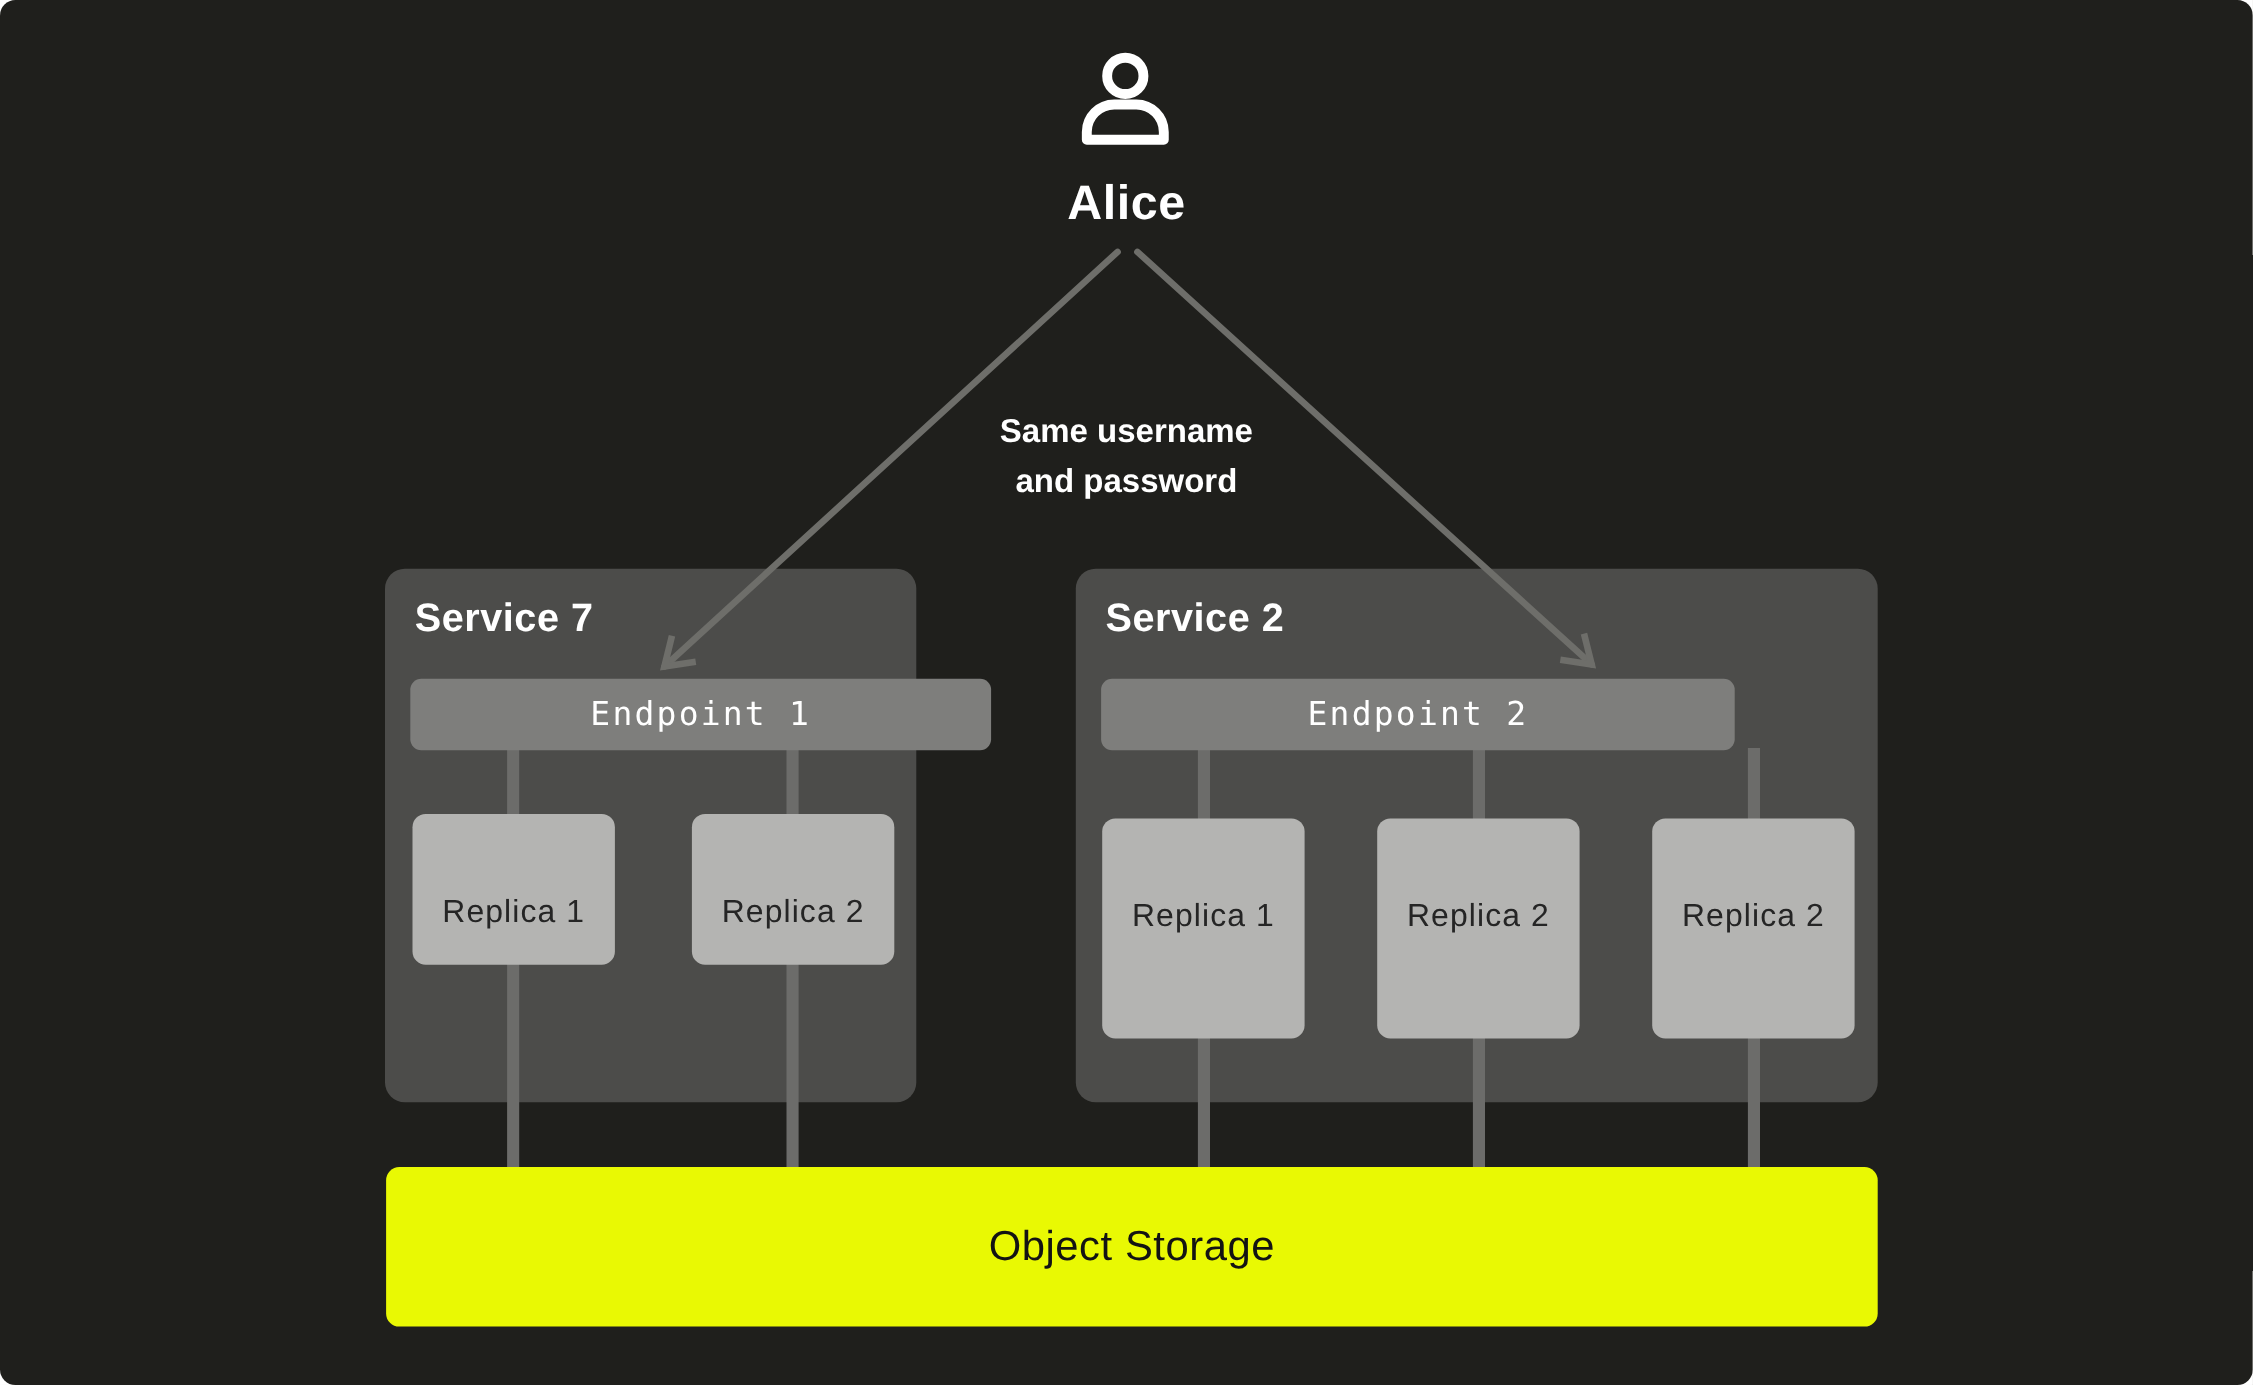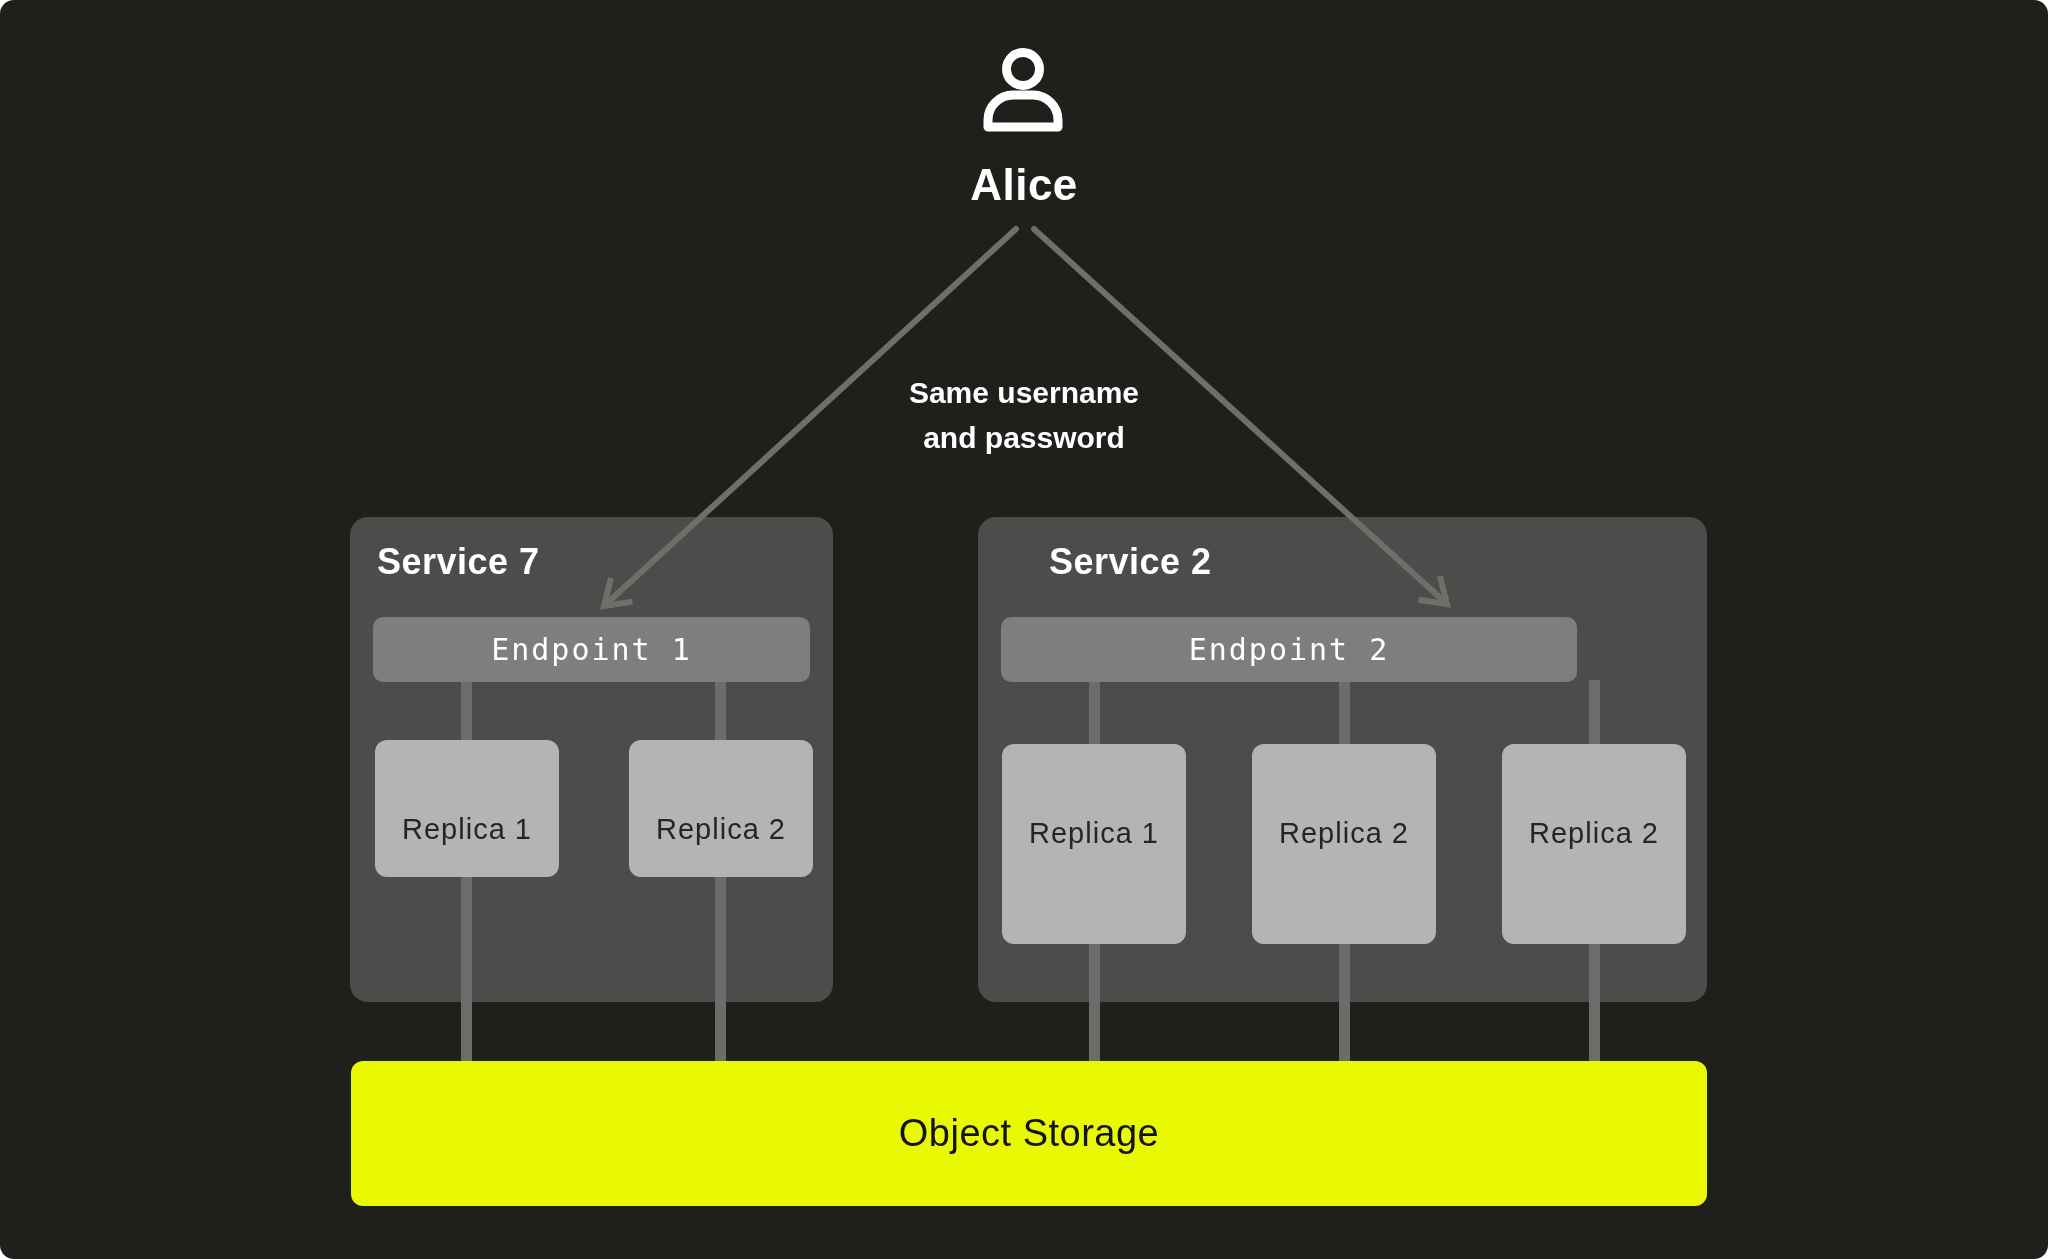--- a/index.html
+++ b/index.html
@@ -36,33 +36,33 @@
     background: var(--panel, #4c4c4a);
     border-radius: 18px; z-index: 1;
   }
   .panel-1 { left: 350px; width: 483px; }
   .panel-2 { left: 978px; width: 729px; }
   .panel-title {
     position: absolute; color: var(--text-light, #fff);
     font-size: 36px; font-weight: 700; letter-spacing: 0.5px; z-index: 3;
   }
   .panel-title-1 { left: 377px; top: 541px; }
-  .panel-title-2 { left: 1005px; top: 541px; margin-left: 44px; }
+  .panel-title-2 { left: 1005px; top: 541px; }
 
   
   .endpoint {
     position: absolute; top: 617px; height: 65px;
     background: var(--endpoint, #7e7e7c);
     border-radius: 10px; z-index: 3;
     display: flex; align-items: center; justify-content: center;
     color: var(--text-light, #fff);
     font-family: "DejaVu Sans Mono", monospace;
     font-size: 30px; letter-spacing: 2px;
   }
-  .endpoint-1 { left: 373px; width: 437px; }
+  .endpoint-1 { left: 373px; width: 528px; }
   .endpoint-2 { left: 1001px; width: 576px; }
 
   
   .connector {
     position: absolute; top: 680px; height: 381px; width: 11px;
     background: var(--connector, #6c6c6a); z-index: 2;
   }
   .c1 { left: 461px; }
   .c2 { left: 715px; }
   .c3 { left: 1089px; }

